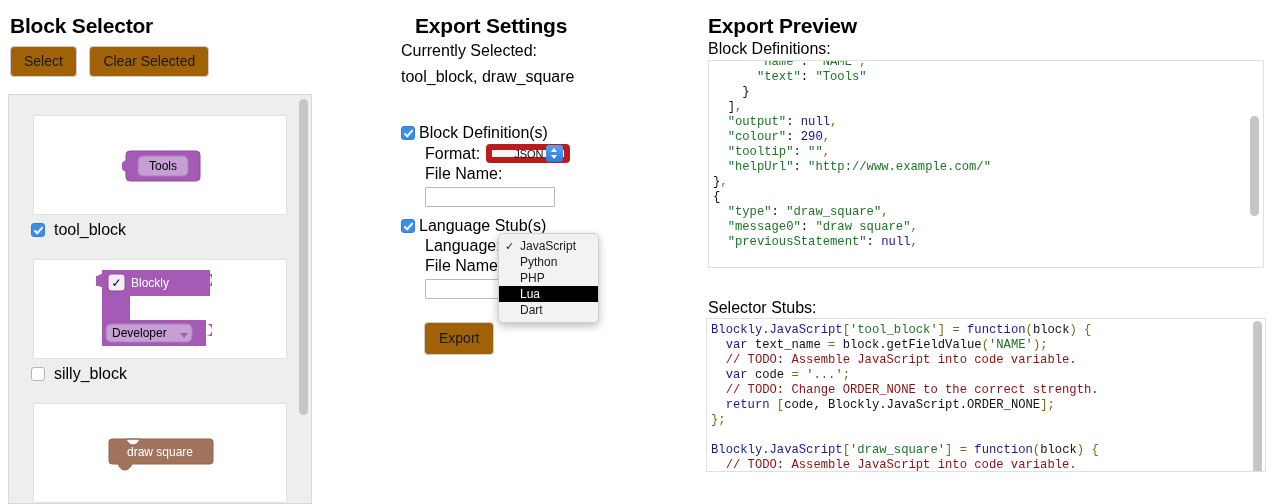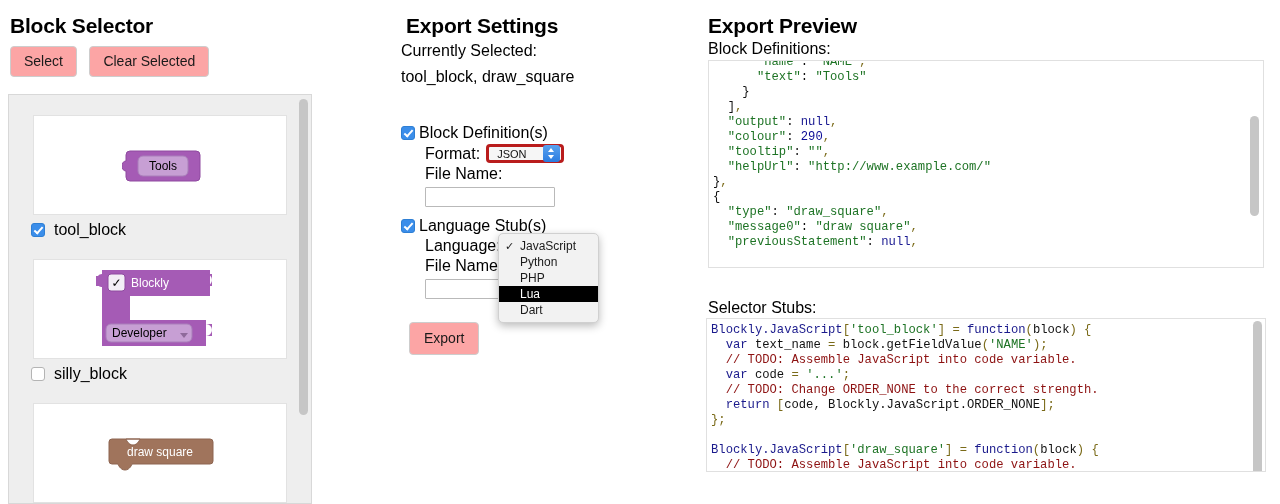--- a/index.html
+++ b/index.html
@@ -36,21 +36,21 @@
   }
 
   
   .selector-title { position: absolute; left: 10px; top: 14px; }
   .btn-row { position: absolute; left: 10px; top: 46px; }
   .ui-btn {
     display: inline-block;
     font-family: "Liberation Sans", sans-serif;
     font-size: 14px;
     color: #1a1a1a;
-    background: #fca5a5;
+    background: #a16207;
     border: 1px solid #cdcdcd;
     border-radius: 4px;
     padding: 7px 13px;
     margin-right: 8px;
     cursor: pointer;
     line-height: 1.1;
   }
   .block-list {
     position: absolute;
     left: 8px;
@@ -123,21 +123,21 @@
     font-size: 12px;
     fill: #ffffff;
   }
   .blk-field-text {
     font-family: "Liberation Sans", sans-serif;
     font-size: 12px;
     fill: #000000;
   }
 
   
-  .settings-title { position: absolute; left: 10px; top: 14px; }
+  .settings-title { position: absolute; left: 19px; top: 14px; }
   .cur-sel-lbl { position: absolute; left: 5px; top: 42px; }
   .cur-sel-val { position: absolute; left: 5px; top: 68px; }
 
   .opt-group { position: absolute; left: 5px; }
   .opt-head {
     display: flex;
     align-items: center;
     font-size: 16px;
   }
   .opt-head .lbl { margin-left: 4px; }
@@ -152,25 +152,25 @@
 
   
   .mac-select {
     position: relative;
     display: inline-flex;
     align-items: center;
     height: 19px;
     min-width: 78px;
     margin-left: 6px;
     background: #f6f6f6;
-    border: 3px solid #b91c1c;
+    border: 6px solid #b91c1c;
     border-radius: 4px;
     box-sizing: border-box;
     font-size: 11px;
-    padding-left: 8px;
+    padding-left: 22px;
     color: #111;
     cursor: pointer;
   }
   .mac-select .sel-val { flex: 1; }
   .mac-select .stepper {
     width: 17px;
     height: 17px;
     margin: 0 1px 0 3px;
     border-radius: 3px;
     background: linear-gradient(#5aa2ef, #2a7ce0);
@@ -402,21 +402,21 @@
         <span class="rowlbl">Language:</span>
       </div>
       <div class="opt-row">
         <span class="rowlbl">File Name:</span>
       </div>
       <div class="opt-row" style="margin-top:4px;">
         <input class="txt-input" type="text" placeholder="" style="">
       </div>
     </div>
 
-    <div style="position:absolute; left:5px; top:322px;padding-left:8px;">
+    <div style="position:absolute; left:20px; top:322px;padding-left:8px;">
       <span class="ui-btn" style="padding:8px 14px;">Export</span>
     </div>
   </div>
 
   <div class="dropdown-pop">
     <div class="dd-item">
       <span class="chk">✓</span>
       <span>JavaScript</span>
     </div>
     <div class="dd-item">

